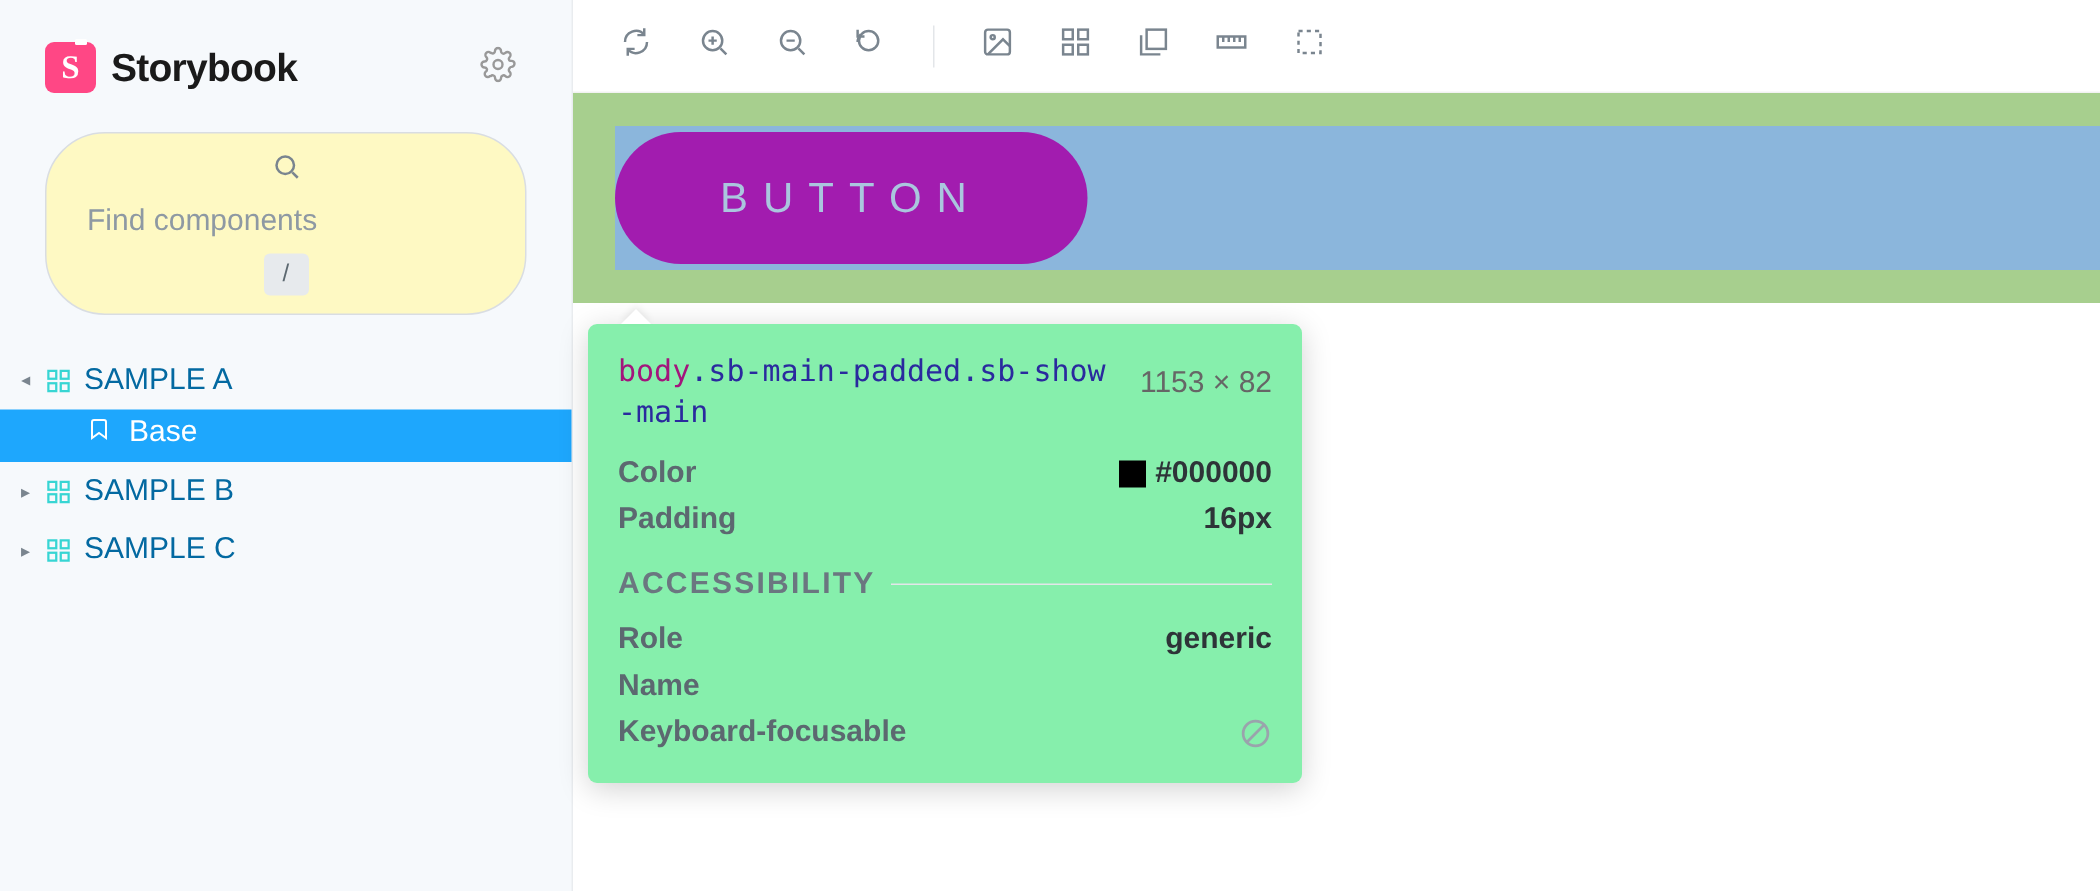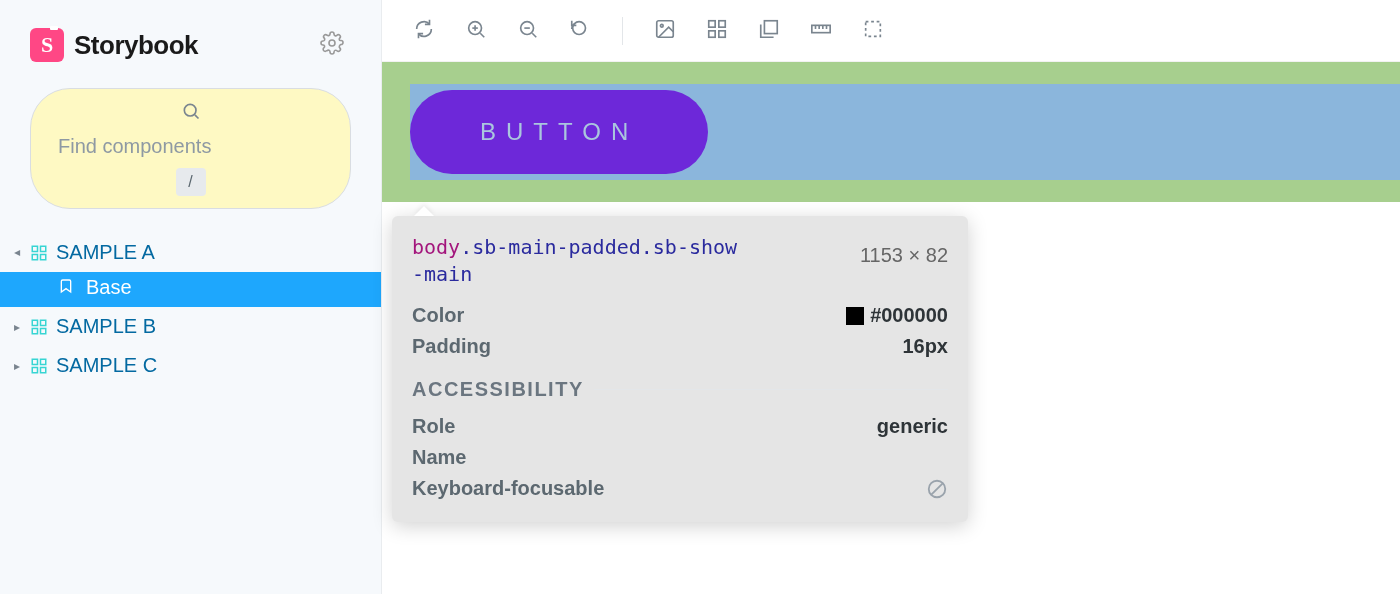--- a/index.html
+++ b/index.html
@@ -31,23 +31,23 @@
   .story-label { font-weight:400; }
   
   .main { flex:1; display:flex; flex-direction:column; position:relative; }
   .toolbar { height:62px; display:flex; align-items:center; gap:28px; padding: 0 30px; color:#7a858f; border-bottom:1px solid rgba(0,0,0,0.05); }
   .toolbar .tb-btn { width:24px; height:24px; display:flex; align-items:center; justify-content:center; cursor:pointer; }
   .toolbar .sep { width:1px; height:28px; background:#e3e6e9; margin:0 2px; }
   .toolbar svg { width:22px; height:22px; stroke:#7a858f; }
   .canvas { flex:1; background:#fff; padding:0; position:relative; }
   .preview-wrap { background:#a7cf8e; padding: 22px 0 22px 28px; }
   .preview-inner { background:#8bb6dc; height:96px; display:flex; align-items:center; border-radius:0; }
-  .demo-button { background:#6d28d9; color:#aac6de; font-size:24px; font-weight:400; letter-spacing:10px; border:none; border-radius:50px; padding: 28px 70px; margin-left: 0; cursor:pointer; }
+  .demo-button { background:#a21caf; color:#aac6de; font-size:28px; font-weight:400; letter-spacing:10px; border:none; border-radius:50px; padding: 28px 70px; margin-left: 0; cursor:pointer; }
   
-  .inspector { position:absolute; left:392px; top:216px; width:576px; background:#e5e5e5; border-radius:6px; box-shadow: 0 4px 20px rgba(0,0,0,0.18); padding: 18px 20px 18px 20px; font-size:20px; color:#5c6870; }
+  .inspector { position:absolute; left:392px; top:216px; width:476px; background:#86efac; border-radius:6px; box-shadow: 0 4px 20px rgba(0,0,0,0.18); padding: 18px 20px 18px 20px; font-size:20px; color:#5c6870; }
   .inspector::before { content:""; position:absolute; top:-10px; left:22px; width:0; height:0; border-left:10px solid transparent; border-right:10px solid transparent; border-bottom:10px solid #fff; filter: drop-shadow(0 -2px 2px rgba(0,0,0,0.08)); }
   .insp-top { display:flex; justify-content:space-between; gap:16px; margin-bottom:12px; align-items:flex-start; }
   .insp-selector { font-family: Menlo, monospace; font-size:20px; line-height:1.35; max-width:330px; word-break:break-all; }
   .insp-selector .tag { color:#a3157c; }
   .insp-selector .cls { color:#2a2a9e; }
   .insp-dims { color:#666; font-size:20px; white-space:nowrap; padding-top:10px; }
   .insp-row { display:flex; justify-content:space-between; align-items:center; padding: 4px 0; font-size:20px;font-weight:bold; }
   .insp-row .k { color:#5c6870; }
   .insp-row .v { color:#2e3438; text-align:right; display:flex; align-items:center; gap:6px; }
   .swatch { width:18px; height:18px; background:#000; display:inline-block; }

